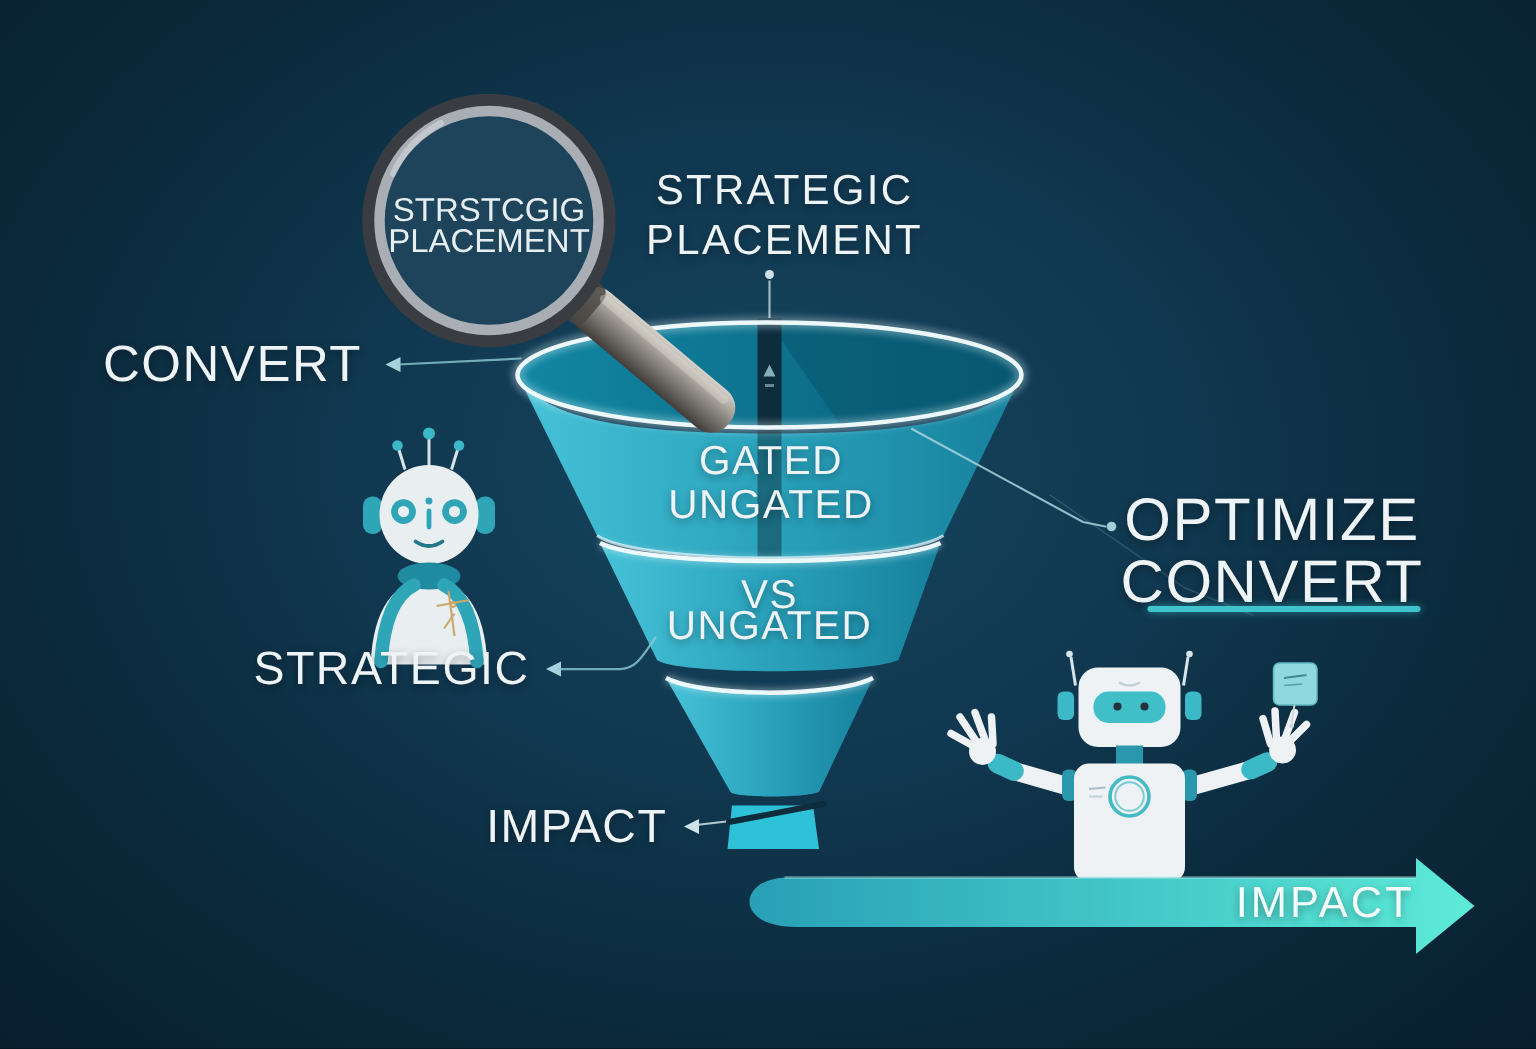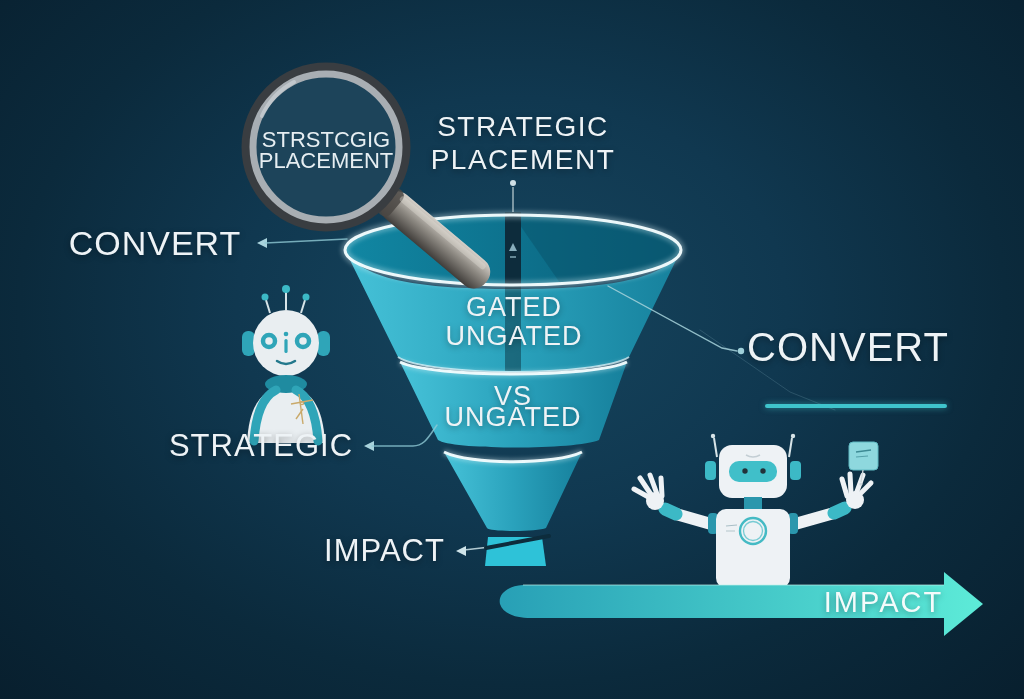--- a/index.html
+++ b/index.html
@@ -209,20 +209,21 @@
     <div>GATED</div>
     <div>UNGATED</div>
   </div>
 
   <div class="label" style="left:463px;top:382px;width:100px;font-size:27px;">VS</div>
   <div class="label" style="left:413px;top:403px;width:200px;font-size:27px;">UNGATED</div>
 
   <div class="label" style="left:140px;top:429px;width:242px;font-size:31px;">STRATEGIC</div>
 
   <div class="label" style="left:718px;top:327px;width:260px;font-size:40px;line-height:41px;">
+    <div>OPTIMIZE</div>
     <div>CONVERT</div>
   </div>
   <div class="underline-bar" style="left:765px;top:404px;width:182px;height:4px;"></div>
 
   <div class="label" style="left:312px;top:534px;width:145px;font-size:31px;">IMPACT</div>
 
   <div class="label" style="left:806px;top:587px;width:155px;font-size:29px;letter-spacing:2px;color:#f4fbfb;">IMPACT</div>
 
 </div>
 

